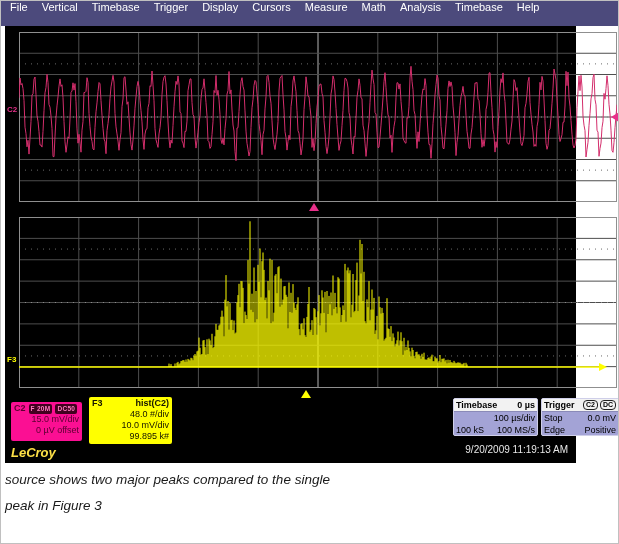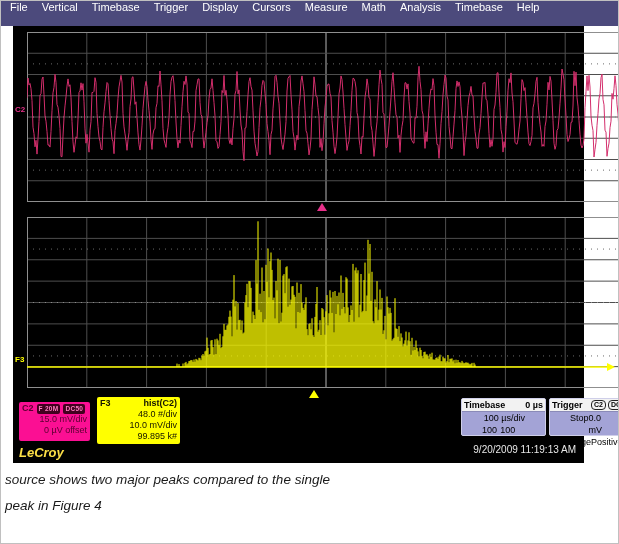--- a/index.html
+++ b/index.html
@@ -6,21 +6,21 @@
   body { background:#fff; font-family:"Liberation Sans", sans-serif; }
   .shot { position:relative; width:619px; height:544px; background:#fff; border:1px solid #c0c0c0; overflow:hidden; }
 
   
   .menubar { position:absolute; left:0; top:0; width:100%; height:25px;
     background:#4c4a7c; display:flex; align-items:flex-start; gap:14px;
     padding:0 0 0 9px; }
   .menubar span { color:#fff; font-size:11px; cursor:default; }
 
   
-  .screen { position:absolute; left:12px; top:25px; width:571px; height:437px; background:#000; }
+  .screen { position:absolute; left:4px; top:25px; width:571px; height:437px; background:#000; }
   .grid-svg { position:absolute; }
   #grid1 { left:14px; top:6px; }
   #grid2 { left:14px; top:191px; }
 
   .trace-label { position:absolute; font-size:8px; font-weight:bold; line-height:8px; }
   .c2-label { left:2px; top:80px; color:#e8308a; }
   .f3-label { left:2px; top:330px; color:#ffff00; }
 
   .tri-up { position:absolute; width:0; height:0; border-left:5px solid transparent; border-right:5px solid transparent; }
   .trig-time { left:304px; top:177px; border-bottom:8px solid #e8308a; }
@@ -34,21 +34,21 @@
   .badge-dark { background:#42001f; color:#ff7dc0; font-size:6.5px; line-height:8px; padding:1px 2px; border-radius:2px; font-weight:bold; letter-spacing:0.3px; }
   .f3box { left:82px; top:369px; width:87px; height:51px; background:#ffff00; color:#151500; }
   .f3box .hdr { display:flex; justify-content:space-between; font-weight:bold; }
   .rline { text-align:right; }
 
   
   .panel { position:absolute; top:372px; background:#a3a3d6; border:1px solid #cfcfe9; border-radius:2px; font-size:9px; line-height:12px; color:#000; }
   .tbpanel { left:448px; width:85px; height:38px; }
   .trpanel { left:536px; width:78px; height:38px; }
   .panel .phdr { background:#f2f2f2; display:flex; justify-content:space-between; align-items:center; font-weight:bold; padding:0 2px; height:13px; border-bottom:1px solid #8a8ab8; }
-  .panel .prow { display:flex; justify-content:space-between; padding:0 20px; }
+  .panel .prow { display:flex; justify-content:space-between; padding:0 2px; }
   .tbadge { border:1px solid #222; border-radius:4px; font-size:7px; font-weight:bold; padding:0 2px; line-height:8px; }
   .badges { display:flex; gap:2px; }
 
   .logo { position:absolute; left:6px; top:419px; color:#fde047; font-weight:bold; font-style:italic; font-size:13px; }
   .datetime { position:absolute; right:8px; top:418px; color:#e8e8e8; font-size:10px; }
 
   
   .caption { position:absolute; left:4px; top:466px; width:520px; color:#1a1a1a; font-size:13.5px; line-height:26px; font-style:italic; }
   .caption b { font-weight:bold; }
 </style>
@@ -180,16 +180,16 @@
         <span>Positive</span>
       </div>
     </div>
 
     <div class="logo">LeCroy</div>
     <div class="datetime">9/20/2009 11:19:13 AM</div>
   </div>
 
   <div class="caption">
     <div>source shows two major peaks compared to the single</div>
-    <div>peak in Figure 4</div>
+    <div>peak in Figure 3</div>
   </div>
 
 </div>
 
 </body></html>

